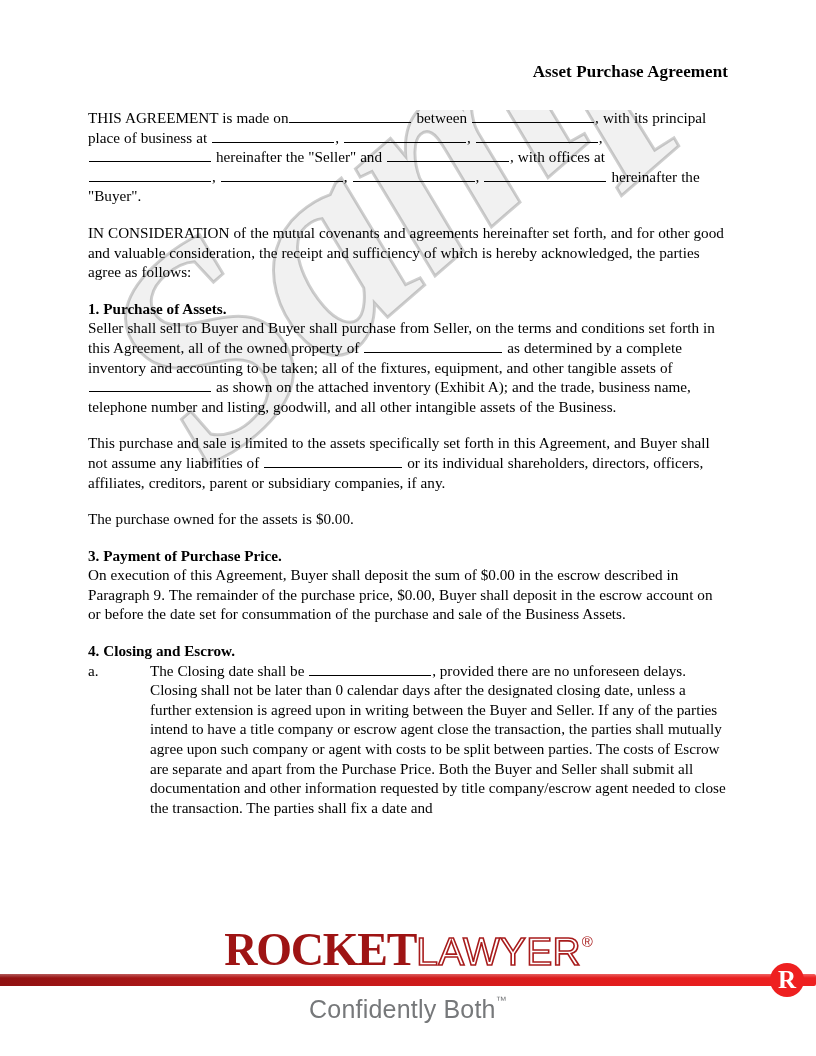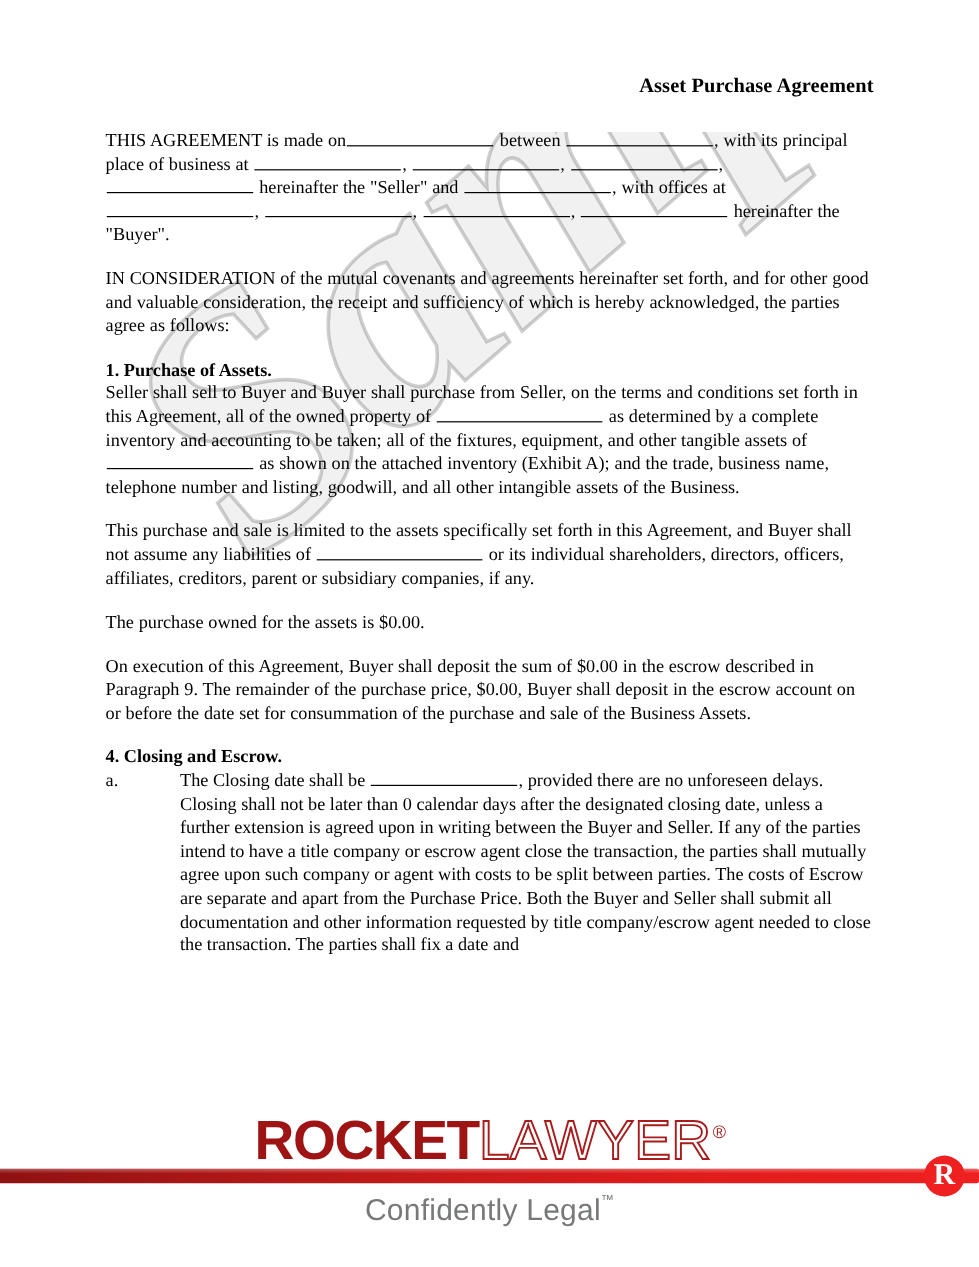--- a/index.html
+++ b/index.html
@@ -149,30 +149,30 @@
   #logo {
     position: absolute;
     left: 0;
     top: 923px;
     width: 816px;
     text-align: center;
     z-index: 6;
     white-space: nowrap;
   }
   #logo .rocket {
-    font-family: Liberation Sans, sans-serif;
+    font-family: Liberation Serif, serif;
     font-size: 46px;
     font-weight: 700;
     color: #9e1414;
     letter-spacing: -1.2px;
     vertical-align: baseline;
   }
   #logo .lawyer {
     font-family: "Liberation Sans", "DejaVu Sans", sans-serif;
-    font-size: 46px;
+    font-size: 39px;
     font-weight: 400;
     letter-spacing: 0.2px;
     color: transparent;
     -webkit-text-stroke: 1.6px #a81c1c;
     vertical-align: baseline;
     text-align: center;
   }
   #logo .regmark {
     font-family: "Liberation Sans", "DejaVu Sans", sans-serif;
     font-size: 15px;
@@ -262,32 +262,33 @@
 
     <p class="para">IN CONSIDERATION of the mutual covenants and agreements hereinafter set forth, and for other good and valuable consideration, the receipt and sufficiency of which is hereby acknowledged, the parties agree as follows:</p>
 
     <div class="sec-head">1. Purchase of Assets.</div>
     <p class="para"><span>Seller shall sell to Buyer and Buyer shall purchase from Seller, on the terms and conditions set forth in this Agreement, all of the owned property of</span> <span class="blank b-lg"></span> <span>as determined by a complete inventory and accounting to be taken; all of the fixtures, equipment, and other tangible assets of</span> <span class="blank b-md"></span> <span>as shown on the attached inventory (Exhibit A); and the trade, business name, telephone number and listing, goodwill, and all other intangible assets of the Business.</span></p>
 
     <p class="para"><span>This purchase and sale is limited to the assets specifically set forth in this Agreement, and Buyer shall not assume any liabilities of</span> <span class="blank b-lg"></span> <span>or its individual shareholders, directors, officers, affiliates, creditors, parent or subsidiary companies, if any.</span></p>
 
     <p class="para">The purchase owned for the assets is $0.00.</p>
 
+    <div class="sec-head">3. Payment of Purchase Price.</div>
     <p class="para">On execution of this Agreement, Buyer shall deposit the sum of $0.00 in the escrow described in Paragraph 9. The remainder of the purchase price, $0.00, Buyer shall deposit in the escrow account on or before the date set for consummation of the purchase and sale of the Business Assets.</p>
 
     <div class="sec-head">4. Closing and Escrow.</div>
     <div class="list-row">
       <span class="marker">a.</span>
       <span class="list-body"><span>The Closing date shall be</span> <span class="blank b-md"></span><span>, provided there are no unforeseen delays. Closing shall not be later than 0 calendar days after the designated closing date, unless a further extension is agreed upon in writing between the Buyer and Seller. If any of the parties intend to have a title company or escrow agent close the transaction, the parties shall mutually agree upon such company or agent with costs to be split between parties. The costs of Escrow are separate and apart from the Purchase Price. Both the Buyer and Seller shall submit all documentation and other information requested by title company/escrow agent needed to close the transaction. The parties shall fix a date and</span></span>
     </div>
 
   </div>
 
   <div id="fade-mask"></div>
 
   <div id="logo"><span class="rocket">ROCKET</span><span class="lawyer">LAWYER</span><span class="regmark">®</span></div>
 
   <div id="footer-bar"></div>
   <div id="r-badge">R</div>
 
-  <div id="tagline"><span>Confidently Legal</span><span class="tm">™</span></div>
+  <div id="tagline"><span>Confidently Both</span><span class="tm">™</span></div>
 
 </div>
 
 </body></html>

